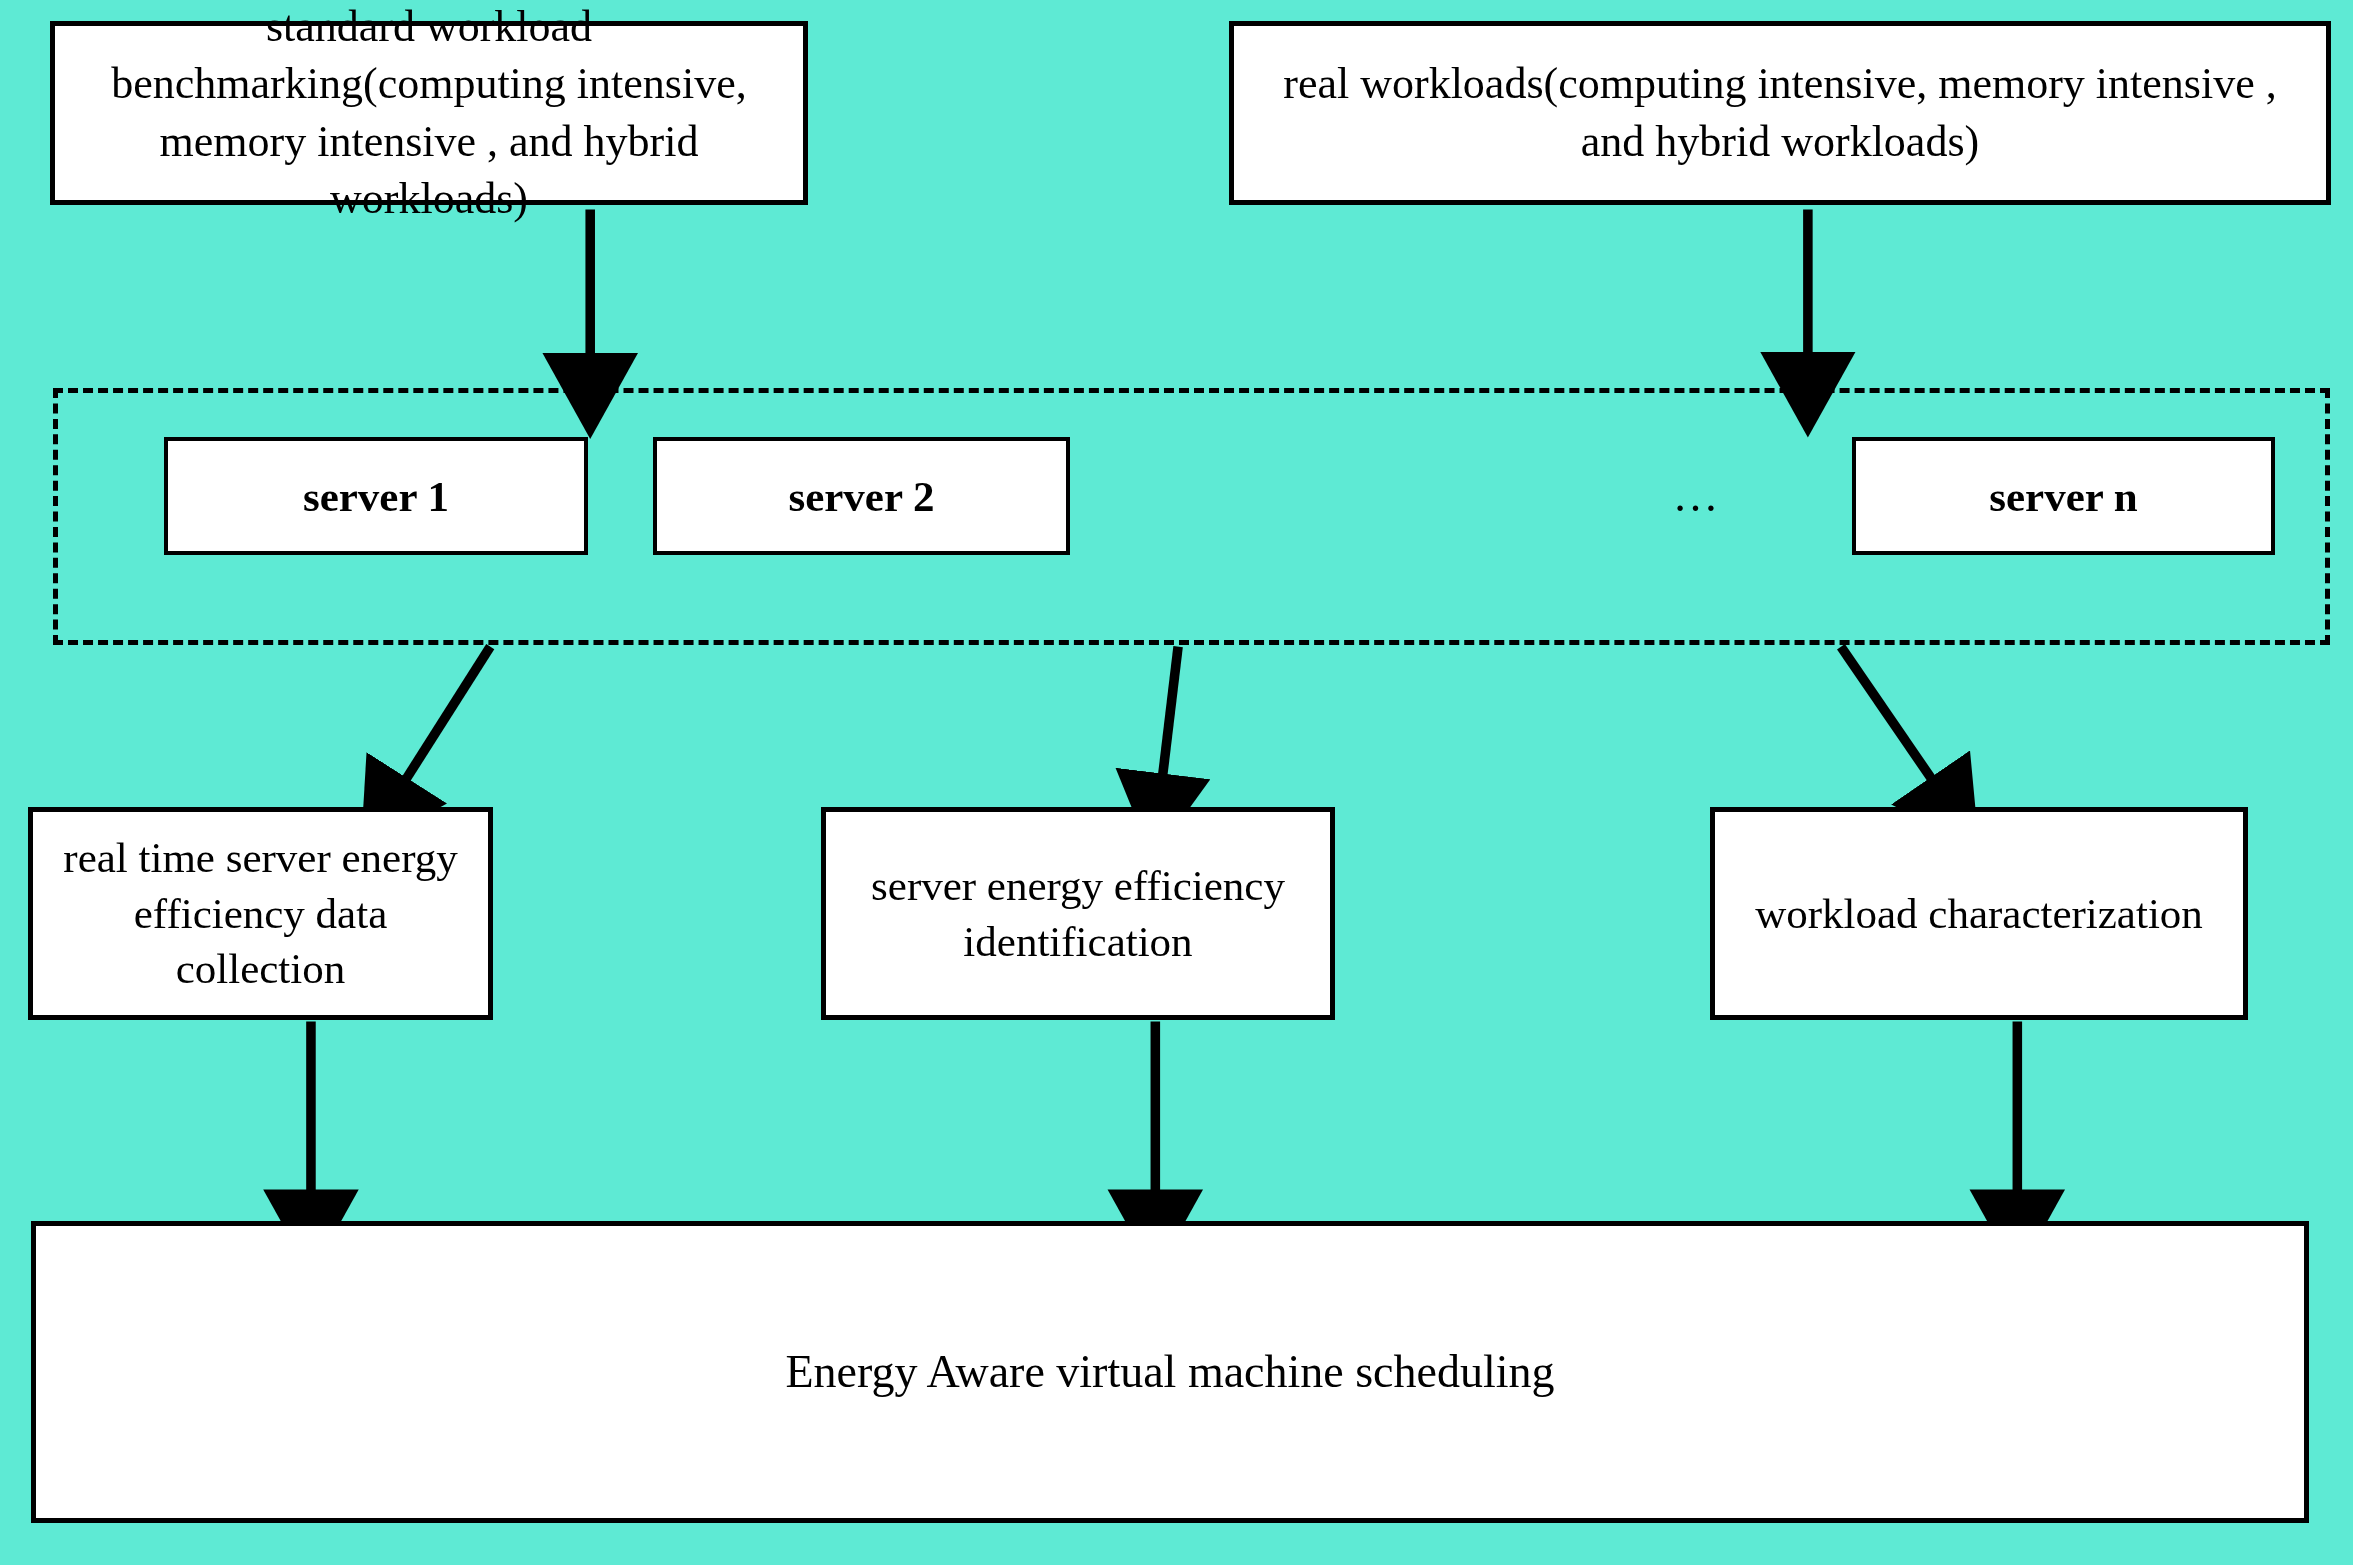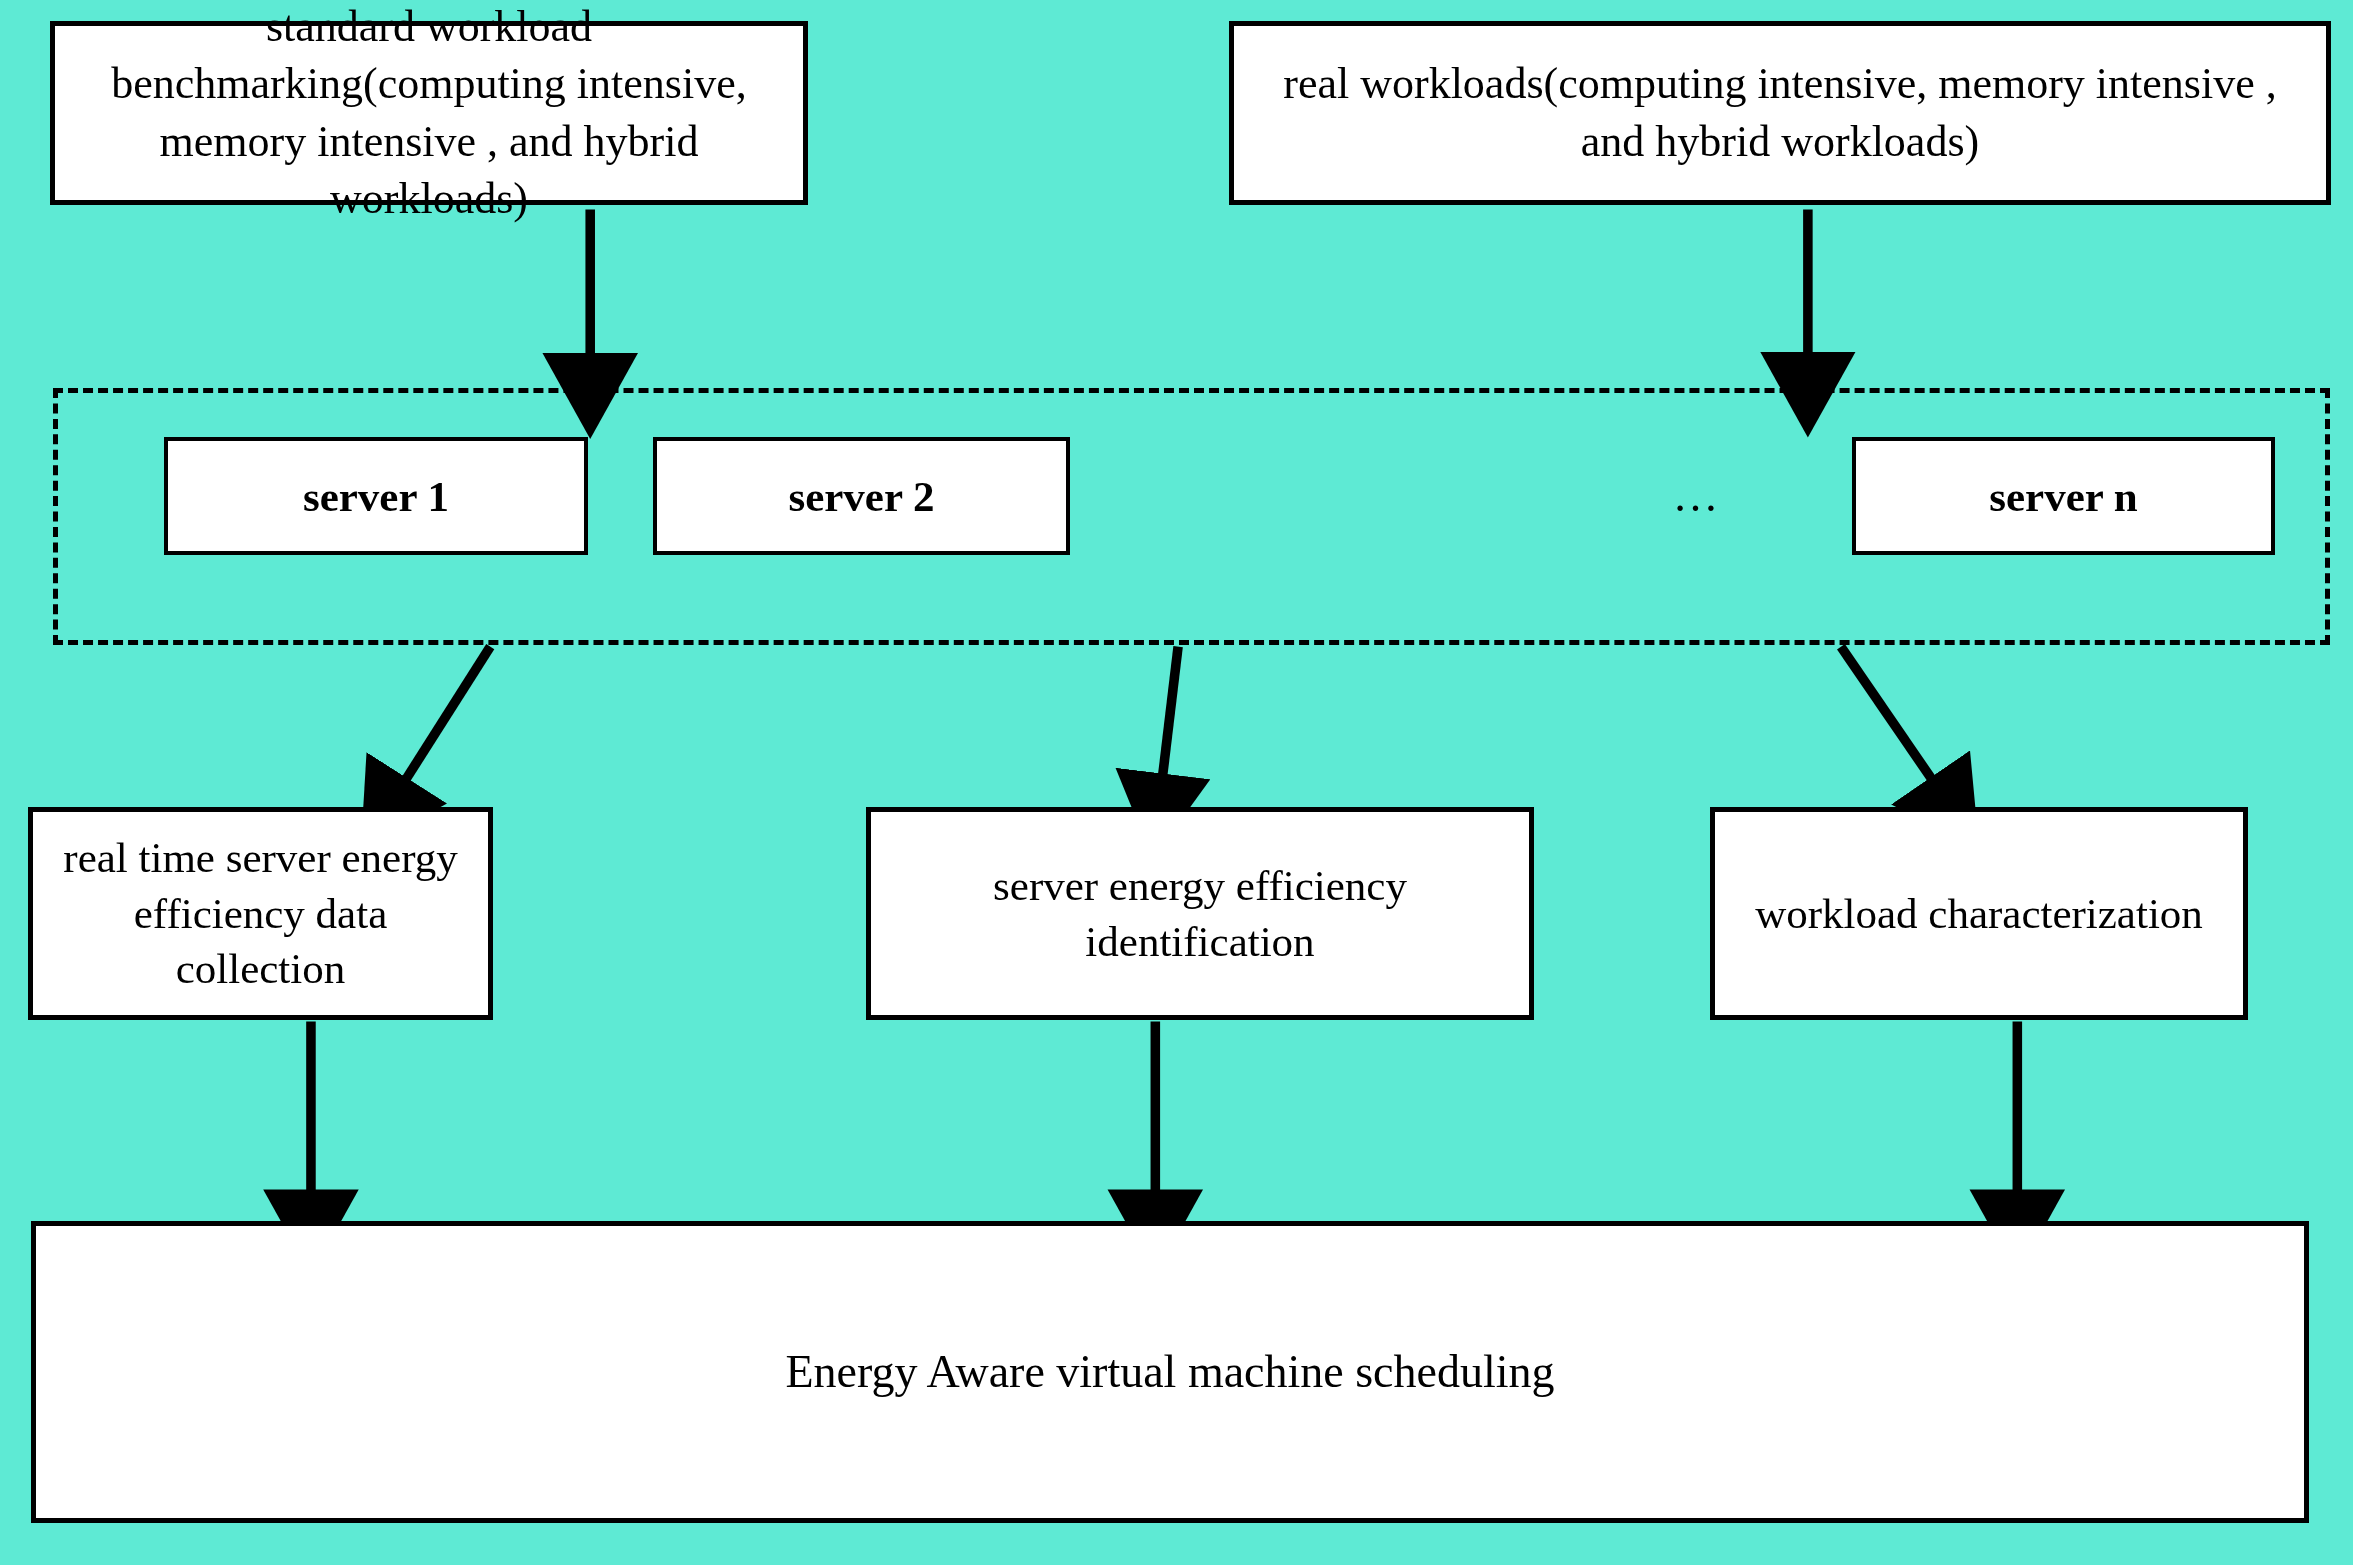--- a/index.html
+++ b/index.html
@@ -79,22 +79,22 @@
     letter-spacing: 2.9px;
     line-height: 73px;
   }
   
   #box-data-collection {
     left: 28px; top: 807px;
     width: 465px; height: 213px;
     font-size: 43px;
   }
   #box-efficiency-id {
-    left: 866px; top: 807px;
-    width: 668px; height: 213px;
+    left: 821px; top: 807px;
+    width: 514px; height: 213px;
     font-size: 43px;
   }
   #box-workload-char {
     left: 1710px; top: 807px;
     width: 538px; height: 213px;
     font-size: 43px;
   }
   
   #box-scheduling {
     left: 31px; top: 1221px;

